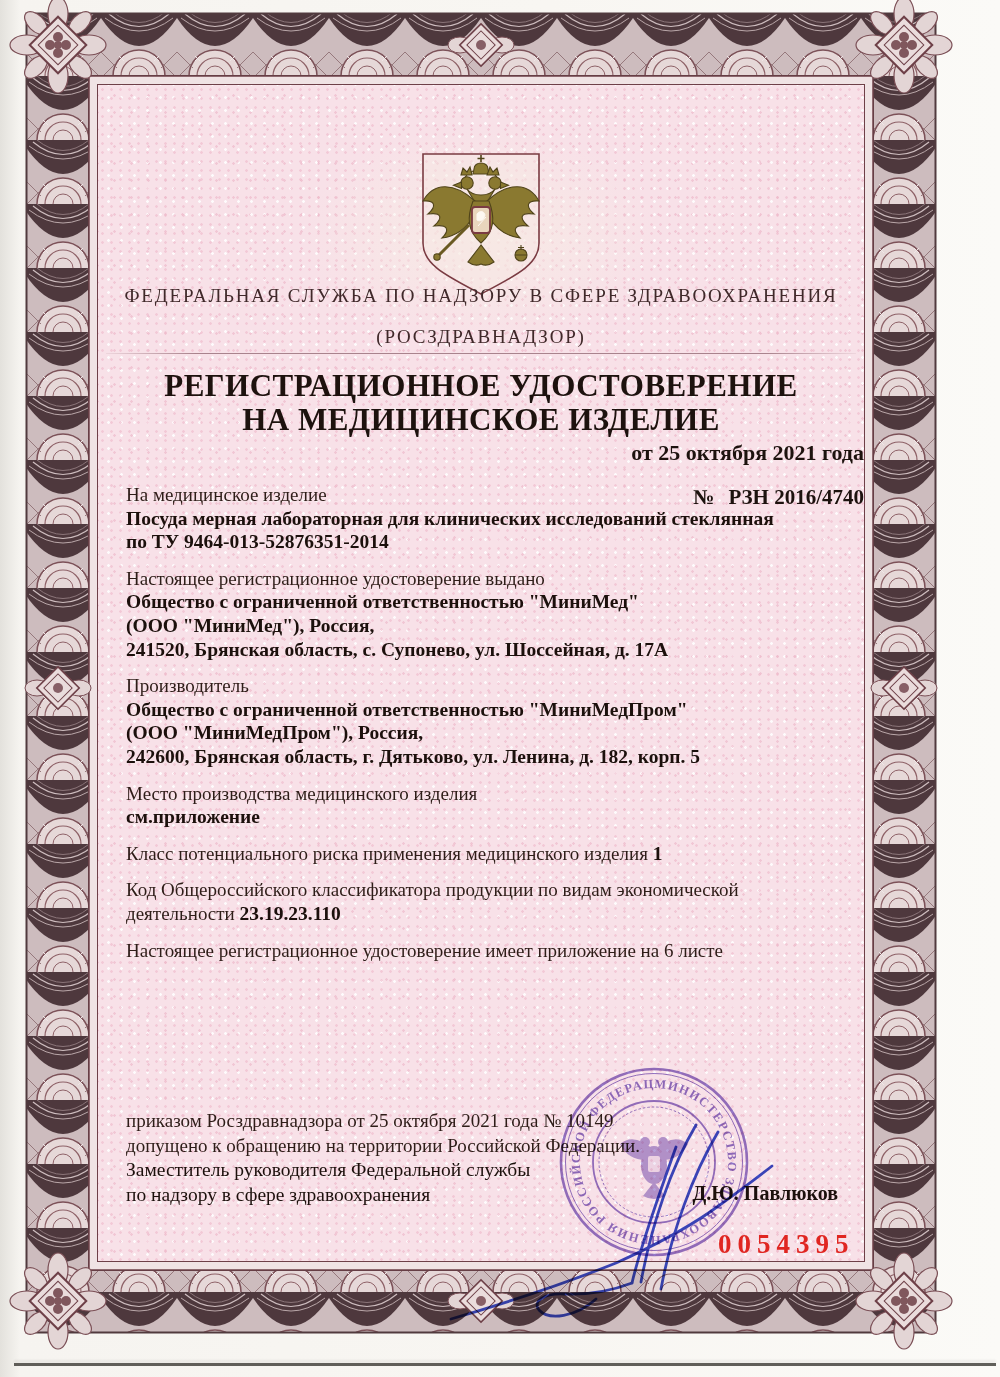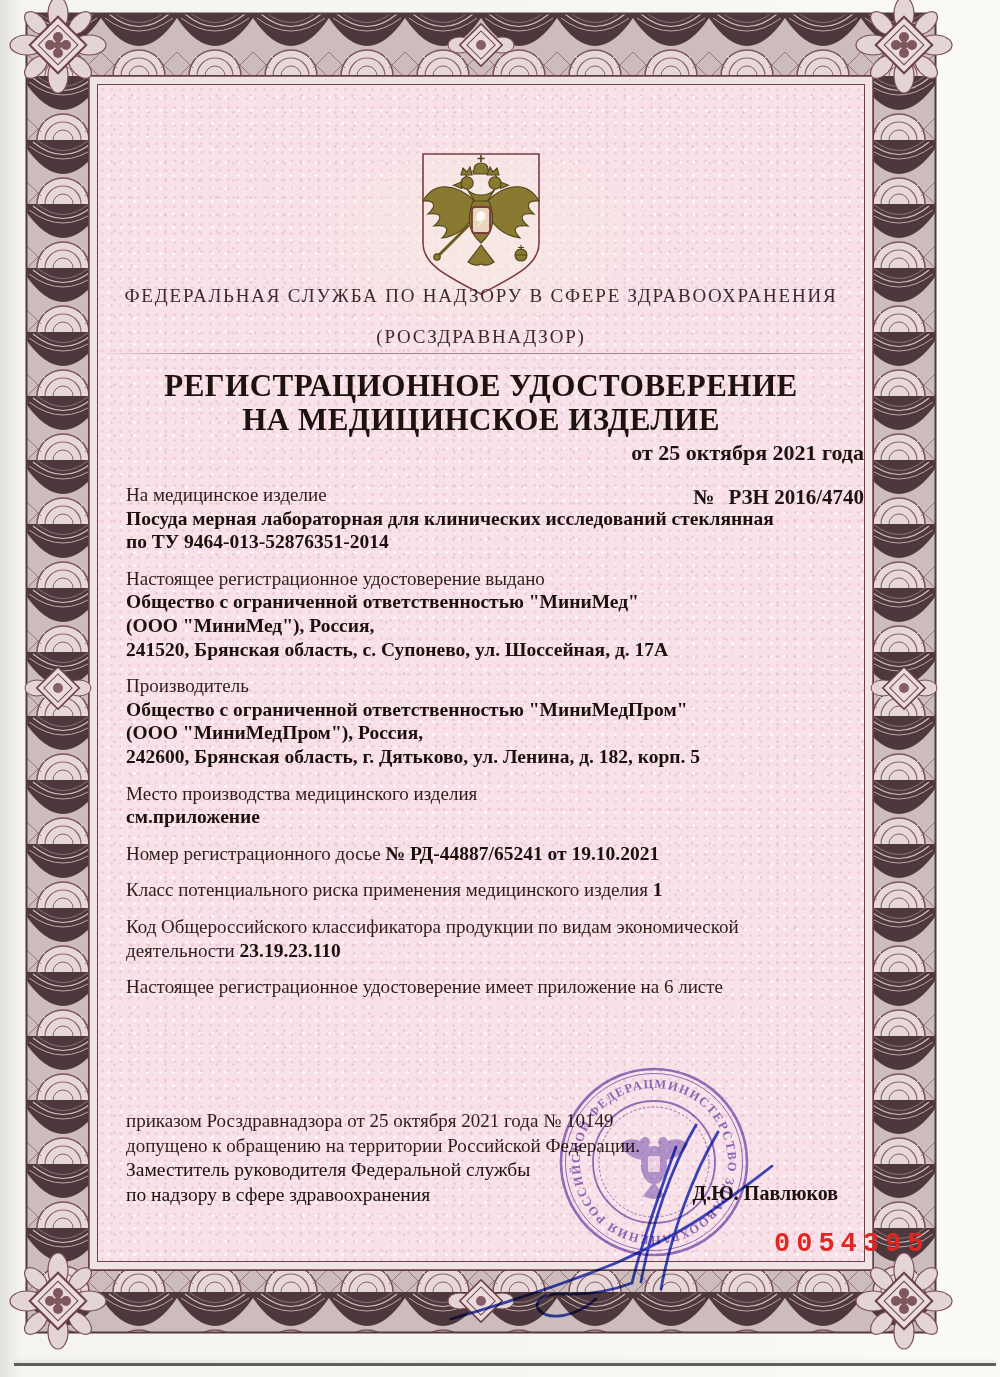--- a/index.html
+++ b/index.html
@@ -34,21 +34,21 @@
   .daterow .num{font-size:21px;transform:translateY(-7px);}
   .daterow .num .nsign{margin-right:14px;}
   .body-block{position:absolute;top:398px;left:28px;right:22px;font-size:19px;}
   .bl{line-height:23.6px;}
   .bl b{font-size:19.5px;color:#1c100c;}
   .gap{margin-top:13px;}
   .footer-block{position:absolute;top:1024px;left:28px;right:22px;font-size:19px;}
   .fl{line-height:24.6px;}
   .fb{font-weight:normal;font-size:19.5px;color:#1c100c;}
   .signer{position:absolute;top:1097px;right:26px;font-weight:bold;font-size:20px;color:#1c100c;}
-  .serial{position:absolute;top:1144px;left:676px;font-family:Liberation Mono, monospace;font-weight:bold;
+  .serial{position:absolute;top:1144px;left:620px;font-family:Liberation Serif, serif;font-weight:bold;
     font-size:27px;color:#e02621;letter-spacing:6px;}
   .stamp{position:absolute;left:456px;top:977px;mix-blend-mode:multiply;opacity:.92;}
   .sig{position:absolute;left:348px;top:962px;mix-blend-mode:multiply;}
   .scan-line{position:absolute;left:14px;top:1363px;width:982px;height:2.5px;background:#46443f;opacity:.85;
     box-shadow:0 -3px 3px rgba(0,0,0,.08);}
   .eagle-wrap{position:absolute;left:0;right:0;top:66px;display:flex;justify-content:center;}
 </style>
 </head>
 <body>
 
@@ -158,21 +158,20 @@
       <div class="bl gap"><span>Настоящее регистрационное удостоверение выдано</span><b></b></div>
       <div class="bl"><span></span><b>Общество с ограниченной ответственностью "МиниМед"</b></div>
       <div class="bl"><span></span><b>(ООО "МиниМед"), Россия,</b></div>
       <div class="bl"><span></span><b>241520, Брянская область, с. Супонево, ул. Шоссейная, д. 17А</b></div>
       <div class="bl gap"><span>Производитель</span><b></b></div>
       <div class="bl"><span></span><b>Общество с ограниченной ответственностью "МиниМедПром"</b></div>
       <div class="bl"><span></span><b>(ООО "МиниМедПром"), Россия,</b></div>
       <div class="bl"><span></span><b>242600, Брянская область, г. Дятьково, ул. Ленина, д. 182, корп. 5</b></div>
       <div class="bl gap"><span>Место производства медицинского изделия</span><b></b></div>
       <div class="bl"><span></span><b>см.приложение</b></div>
-      <div class="bl gap"><span>Номер регистрационного досье </span><b>№ РД-44887/65241 от 19.10.2021</b></div>
       <div class="bl gap"><span>Класс потенциального риска применения медицинского изделия </span><b>1</b></div>
       <div class="bl gap"><span>Код Общероссийского классификатора продукции по видам экономической</span><b></b></div>
       <div class="bl"><span>деятельности </span><b>23.19.23.110</b></div>
       <div class="bl gap"><span>Настоящее регистрационное удостоверение имеет приложение на 6 листе</span><b></b></div>
     </div>
 
     <div class="footer-block">
       <div class="fl">приказом Росздравнадзора от 25 октября 2021 года № 10149</div>
       <div class="fl">допущено к обращению на территории Российской Федерации.</div>
       <div class="fl fb">Заместитель руководителя Федеральной службы</div>

